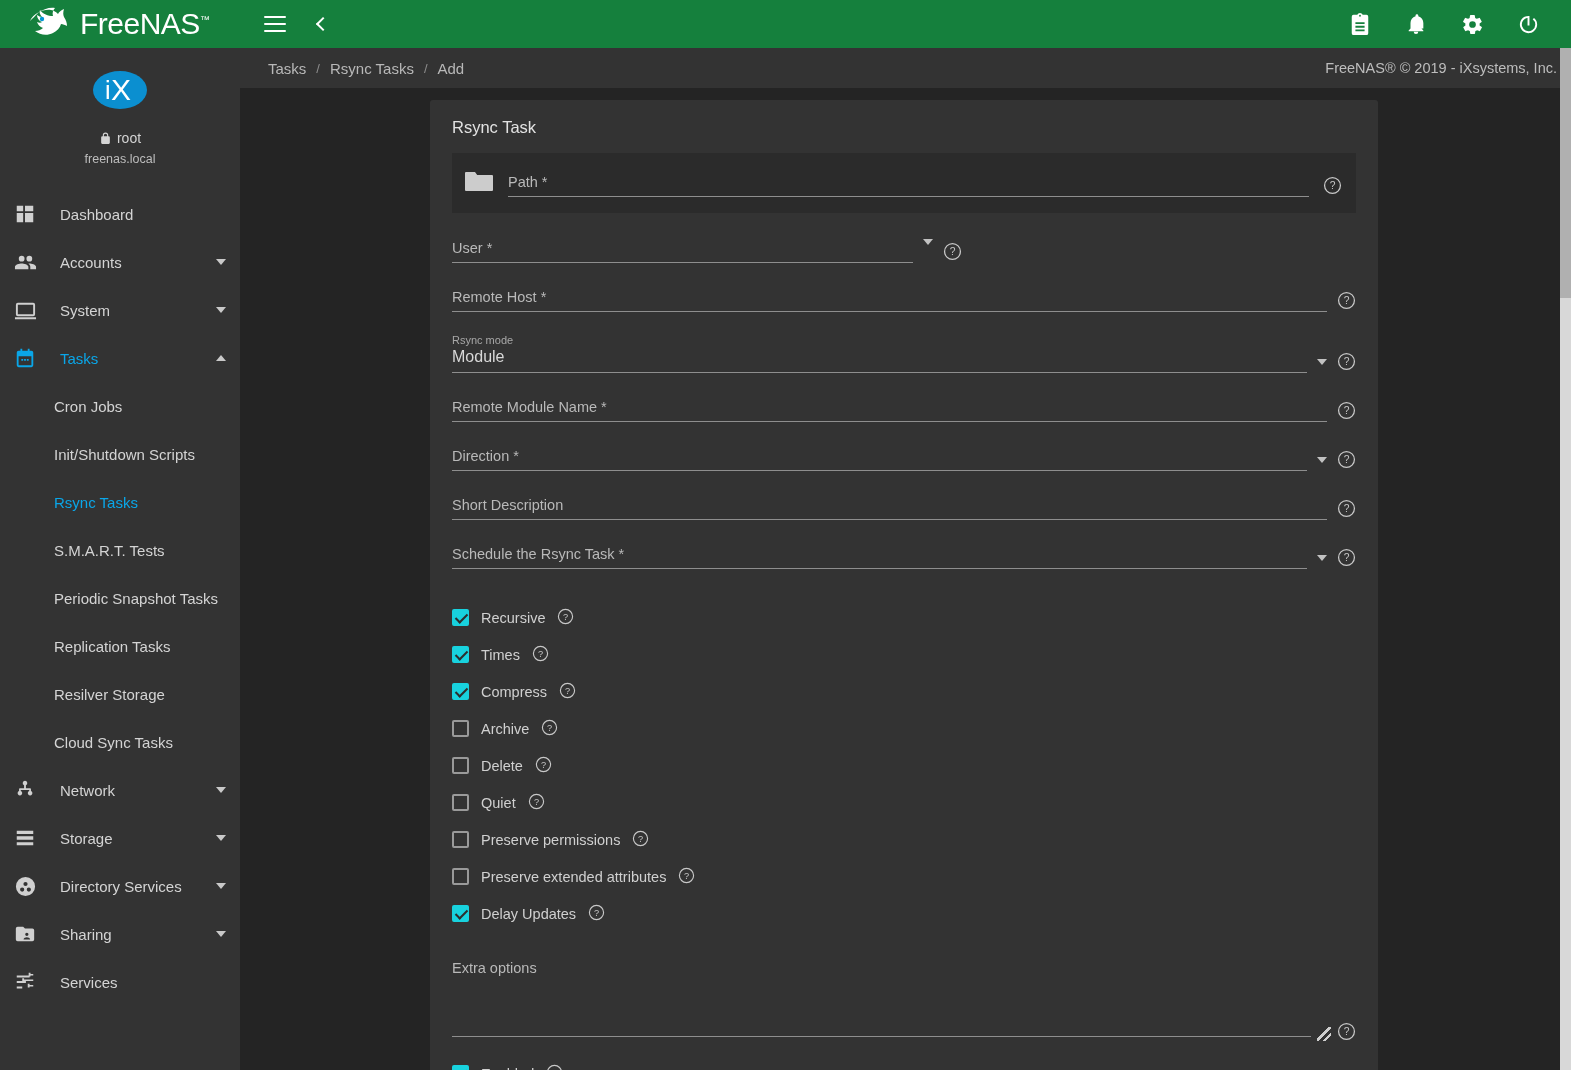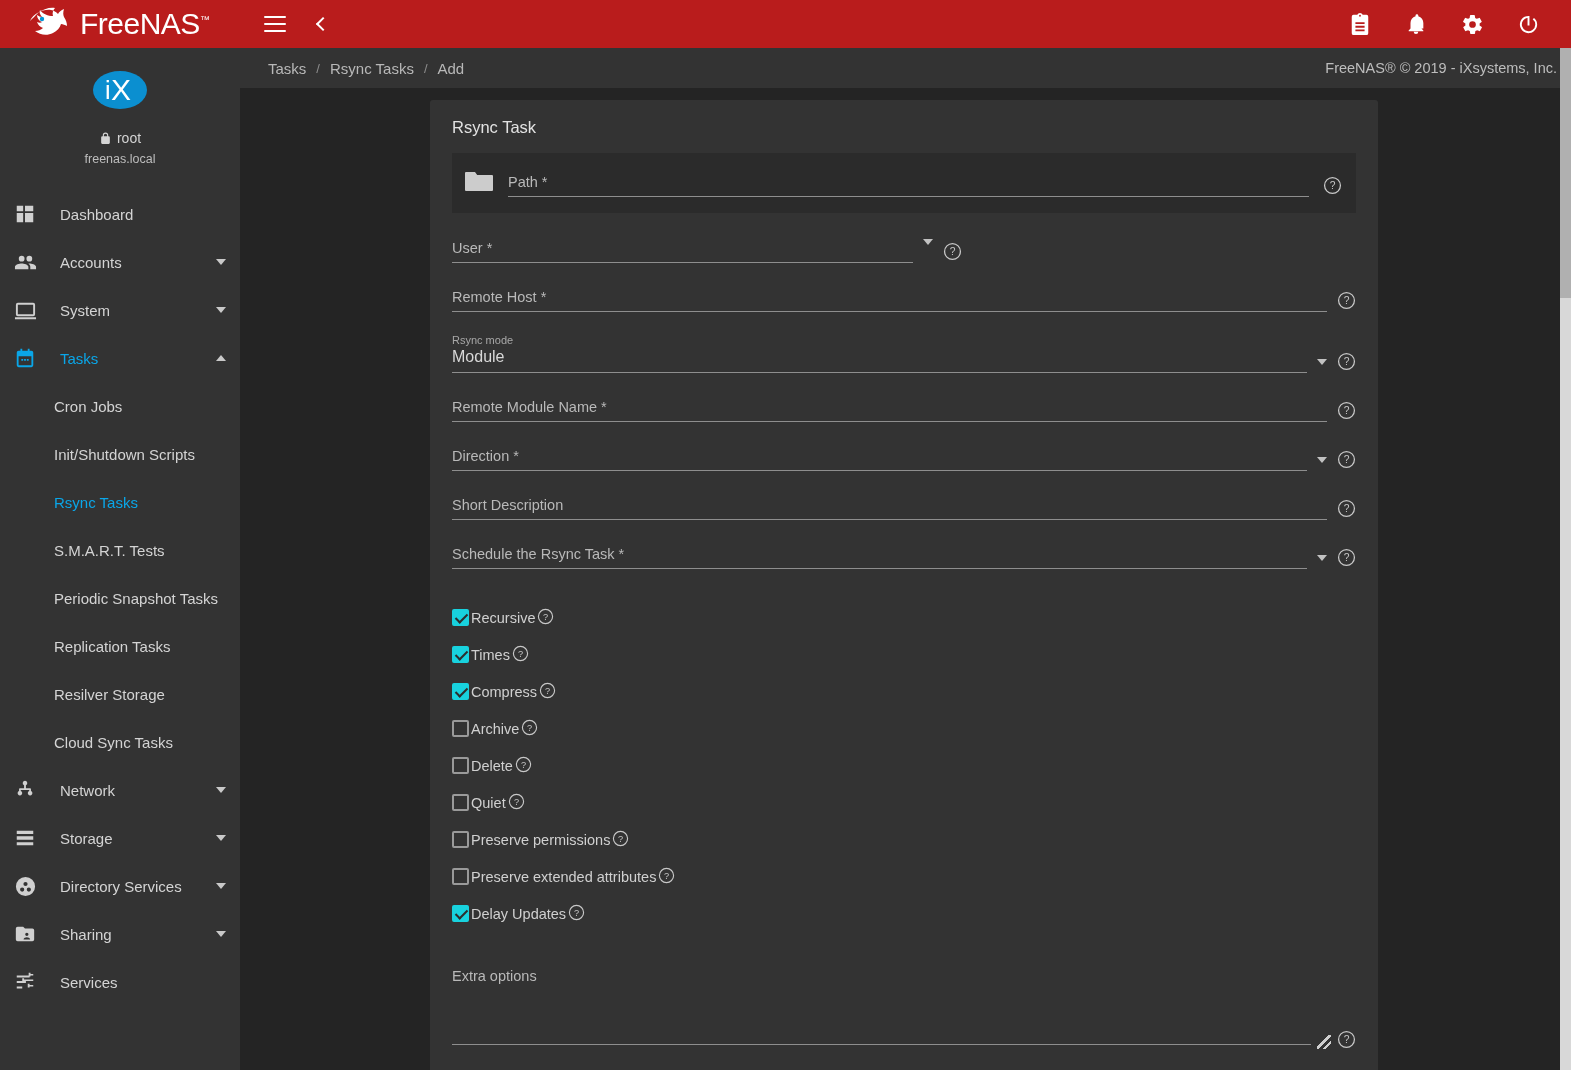--- a/index.html
+++ b/index.html
@@ -6,21 +6,21 @@
   html, body {
     width: 1571px; height: 1070px;
     background: #242424;
     font-family: "Liberation Sans", sans-serif;
     overflow: hidden;
   }
   body { display: flex; flex-direction: column; }
 
   
   .topbar {
-    height: 48px; background: #b91c1c;
+    height: 48px; background: #15803d;
     display: flex; align-items: center; flex: 0 0 48px;
     position: relative; z-index: 20;
   }
   .brand {
     width: 240px; height: 48px; display: flex; align-items: center;
     padding-left: 26px; gap: 8px; flex: 0 0 240px;
   }
   .brand-logo { width: 46px; height: 34px; }
   .brand-word {
     color: #fff; font-size: 30px; letter-spacing: -0.5px;
@@ -111,34 +111,34 @@
   .dd-arrow {
     width: 0; height: 0; border-left: 5px solid transparent; border-right: 5px solid transparent;
     border-top: 6px solid #c2c2c2; flex: 0 0 10px; margin-bottom: 8px;
   }
   .row.user-row { width: 510px; }
   .row.user-row .dd-arrow { margin-bottom: 18px; }
   .row.user-row .help-ic { margin-bottom: 2px; }
 
   
   .checks { margin-top: 30px; }
-  .chk-row { display: flex; align-items: center; gap: 2px; height: 37px; }
+  .chk-row { display: flex; align-items: center; gap: 12px; height: 37px; }
   .chk {
     width: 17px; height: 17px; flex: 0 0 17px; border-radius: 2px; position: relative; cursor: pointer;
     border: 2px solid #9a9a9a; background: transparent;
   }
   .chk.on { background: #18d2de; border-color: #18d2de; }
   .chk.on::after {
     content: ""; position: absolute; left: 4px; top: 0px; width: 5px; height: 10px;
     border: solid #2d2d2d; border-width: 0 2px 2px 0; transform: rotate(45deg);
   }
   .chk-label { color: #d0d0d0; font-size: 14.5px; }
 
   
-  .extra { margin-top: 36px; position: relative; }
+  .extra { margin-top: 28px; position: relative; }
   .extra-label { color: #b9b9b9; font-size: 14.5px; }
   .extra-body { height: 46px; }
   .extra-line { display: flex; align-items: flex-end; gap: 6px; }
   .extra-line .underline { flex: 1 1 auto; }
   .resize-grip {
     width: 14px; height: 14px; flex: 0 0 14px; margin-bottom: -4px;
     background:
       linear-gradient(135deg, transparent 0 42%, #cfcfcf 42% 55%, transparent 55% 68%, #cfcfcf 68% 81%, transparent 81%);
   }
   .enabled-row { margin-top: 18px; }

